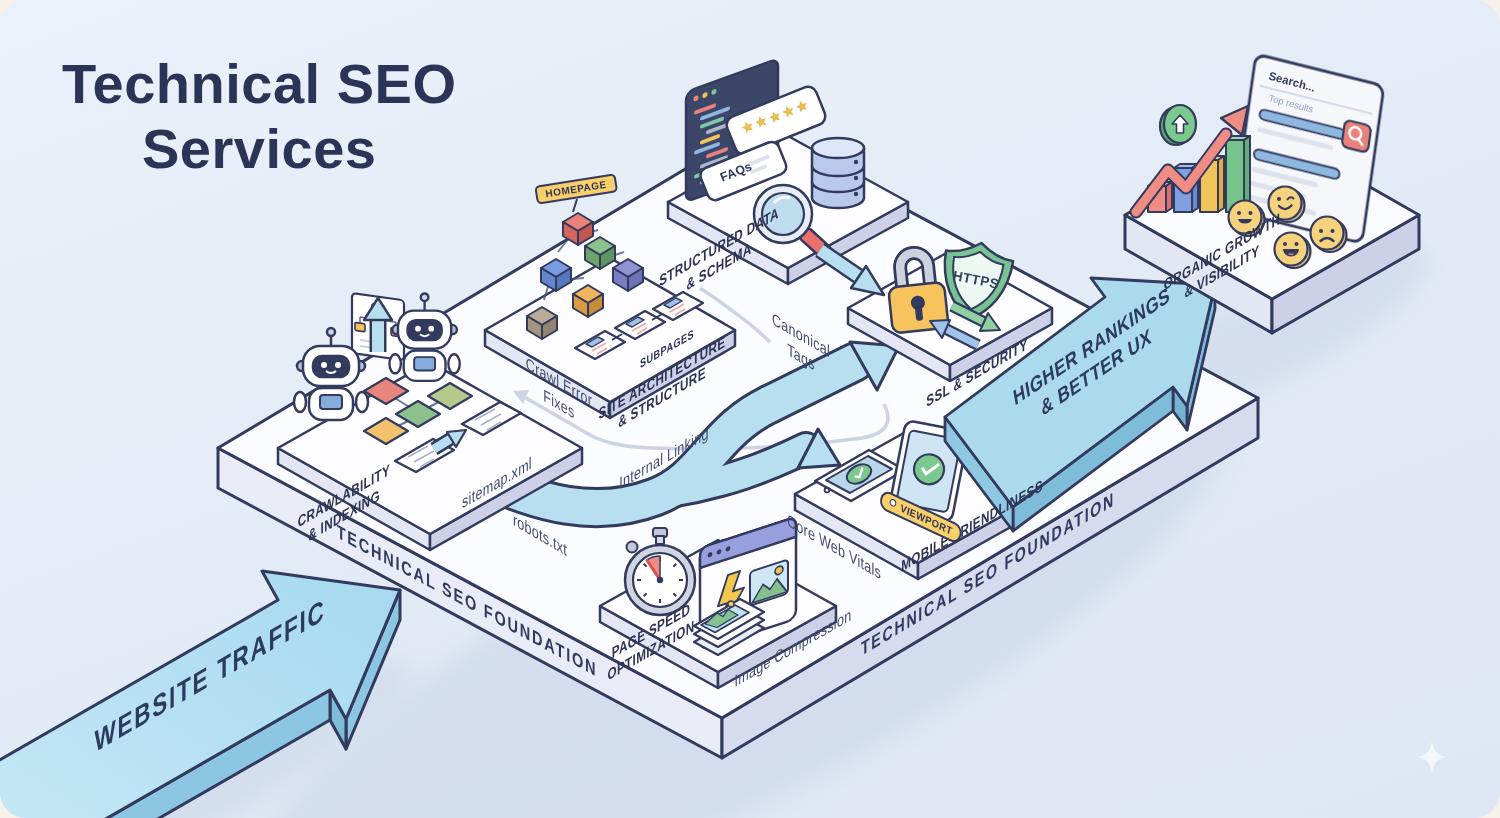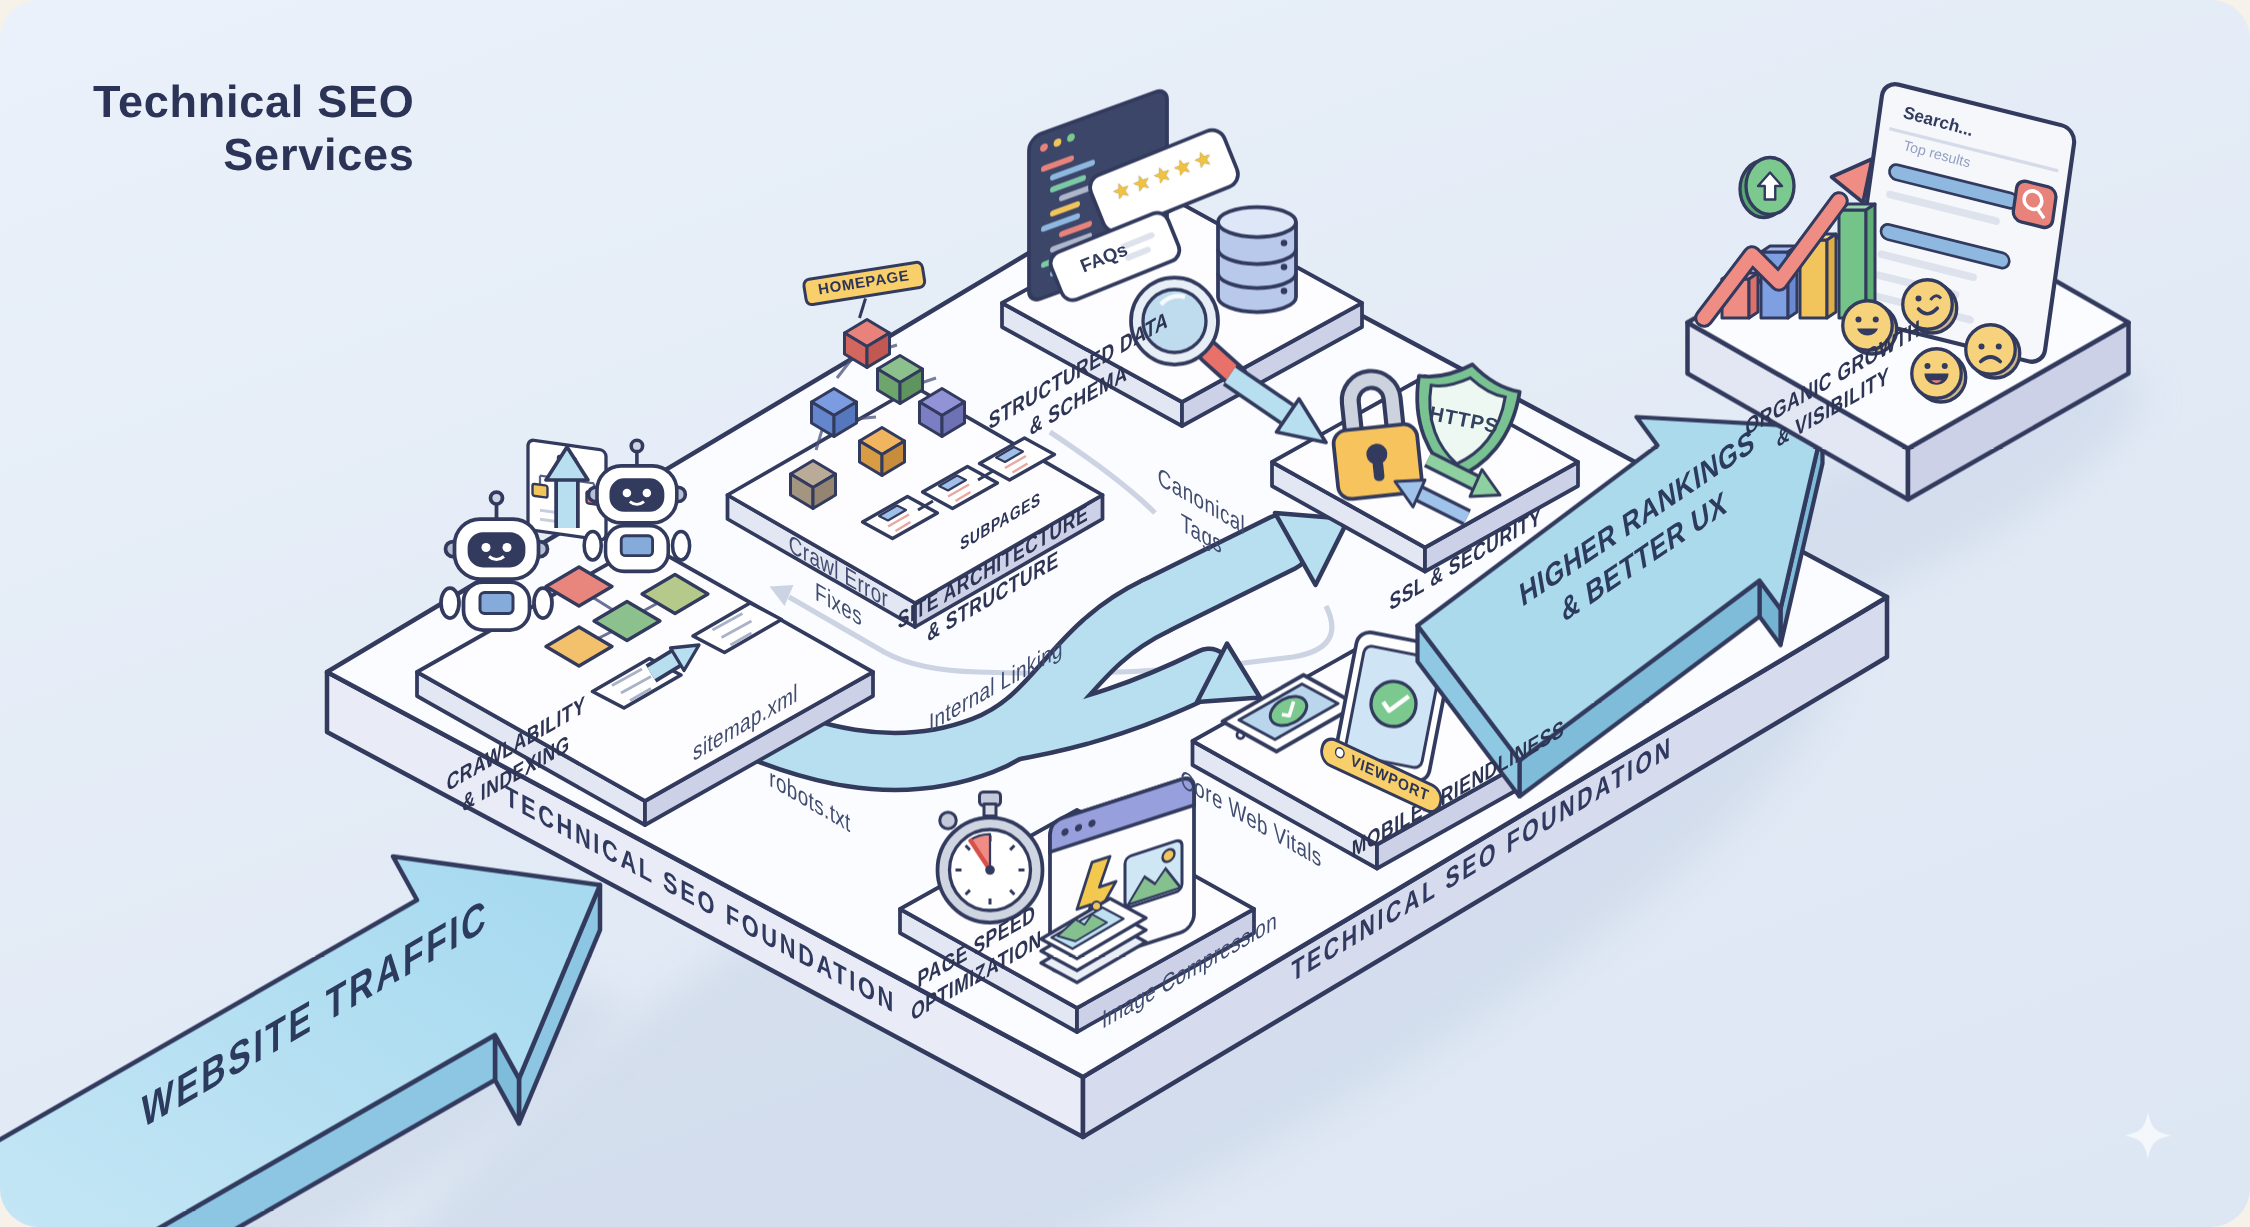--- a/index.html
+++ b/index.html
@@ -1,21 +1,21 @@
 <!DOCTYPE html>
 <html><head>
 <meta charset="utf-8">
 <style>
   html,body{margin:0;padding:0;background:#f6f2e9;font-family:"Liberation Sans",sans-serif;}
   .canvas{position:relative;width:1500px;height:818px;border-radius:26px;overflow:hidden;
           background:linear-gradient(160deg,#eaf1fa 0%,#e2eaf5 55%,#dde6f3 100%);}
   .canvas svg{position:absolute;left:0;top:0;}
   .labels{position:absolute;left:0;top:0;width:1500px;height:818px;pointer-events:none;}
   .lbl{position:absolute;white-space:pre;text-align:center;color:#2c3557;transform-origin:center;line-height:1.28;}
-  .title{font-size:30px;font-weight:800;line-height:1.16;color:#2b3457;letter-spacing:.5px;text-align:right;}
+  .title{font-size:56px;font-weight:800;line-height:1.16;color:#2b3457;letter-spacing:.5px;text-align:center;}
   .station{font-size:13.5px;font-weight:800;letter-spacing:.4px;color:#2e3554;}
   .edge{font-size:16.5px;font-weight:800;letter-spacing:2px;color:#30395f;}
   .flow{font-size:14.5px;font-weight:500;color:#414d70;letter-spacing:.3px;}
   .tfloor{transform:translate(-50%,-50%) rotate(-30deg) skewX(-30deg);}
   .tdown{transform:translate(-50%,-50%) rotate(30deg) skewX(30deg);}
   .tedgeL{transform:translate(-50%,-50%) rotate(28.2deg) skewX(28.2deg);}
   .tedgeR{transform:translate(-50%,-50%) rotate(-30.8deg) skewX(-30.8deg);}
   .bigarrowlbl{font-weight:800;}
   .tag{position:absolute;background:#f8cf6b;border:2px solid #323a5e;color:#2e3554;font-weight:800;
        border-radius:5px;padding:2px 8px;font-size:10px;letter-spacing:.5px;white-space:pre;}

